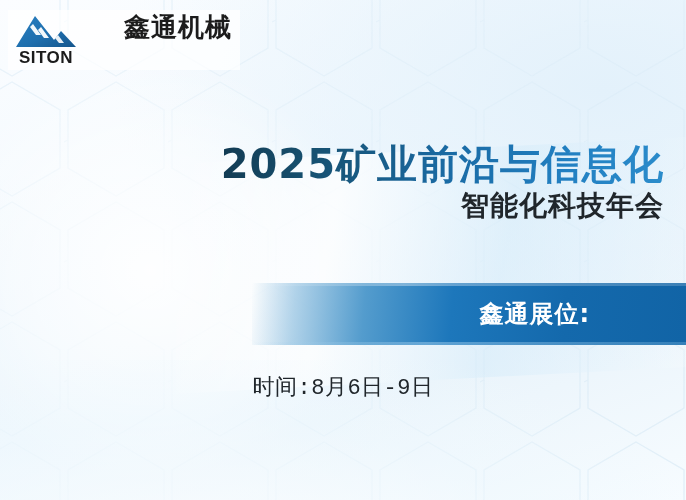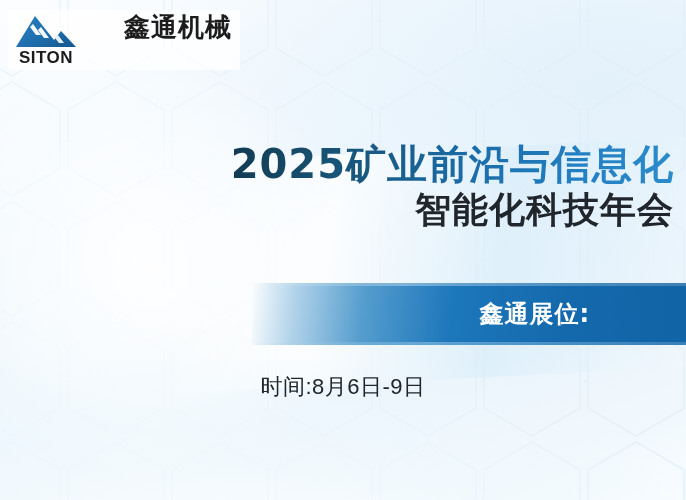--- a/index.html
+++ b/index.html
@@ -99,41 +99,41 @@
     color: #1c1c1c;
     line-height: 1;
     padding-bottom: 2px;
     white-space: nowrap;
     margin-left: 36px;
   }
 
   
   .title-wrap {
     position: absolute;
-    right: 12px;
+    right: 22px;
     top: 142px;
     text-align: right;
   }
   .title-line1 {
     font-family: "DejaVu Sans", "Liberation Sans", sans-serif;
     font-weight: bold;
     font-size: 40px;
     line-height: 1.12;
     letter-spacing: 1px;
     white-space: nowrap;
     background: linear-gradient(100deg, #123a52 0%, #17506f 20%, #1a6ba5 52%, #2280c2 78%, #2b8ccb 100%);
     -webkit-background-clip: text;
     background-clip: text;
     color: transparent;
     -webkit-text-fill-color: transparent;
   }
   .title-line2 {
     font-family: "DejaVu Sans", "Liberation Sans", sans-serif;
     font-weight: bold;
-    font-size: 36px;
+    font-size: 28px;
     line-height: 1.18;
     letter-spacing: 1px;
     white-space: nowrap;
     color: #20262b;
     margin-top: 2px;
   }
 
   
   .booth-band {
     position: absolute;
@@ -195,21 +195,21 @@
     position: absolute;
     left: 0;
     right: 0;
     top: 372px;
     display: flex;
     align-items: baseline;
     justify-content: center;
     gap: 46px;
   }
   .info-item {
-    font-family: Liberation Sans, sans-serif;
+    font-family: Liberation Mono, monospace;
     font-weight: normal;
     font-size: 22px;
     color: #20262b;
     letter-spacing: 0.5px;
     white-space: nowrap;
   }
 </style>
 </head>
 <body>
 

